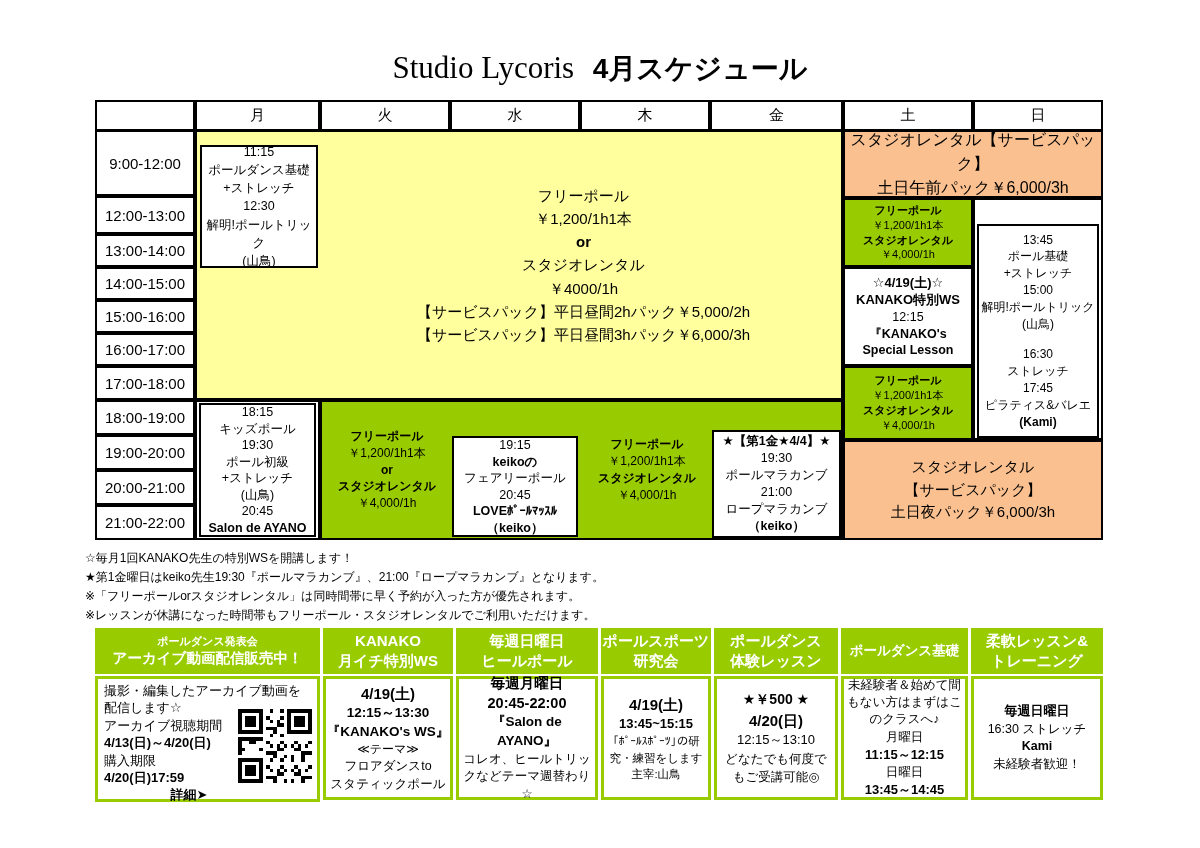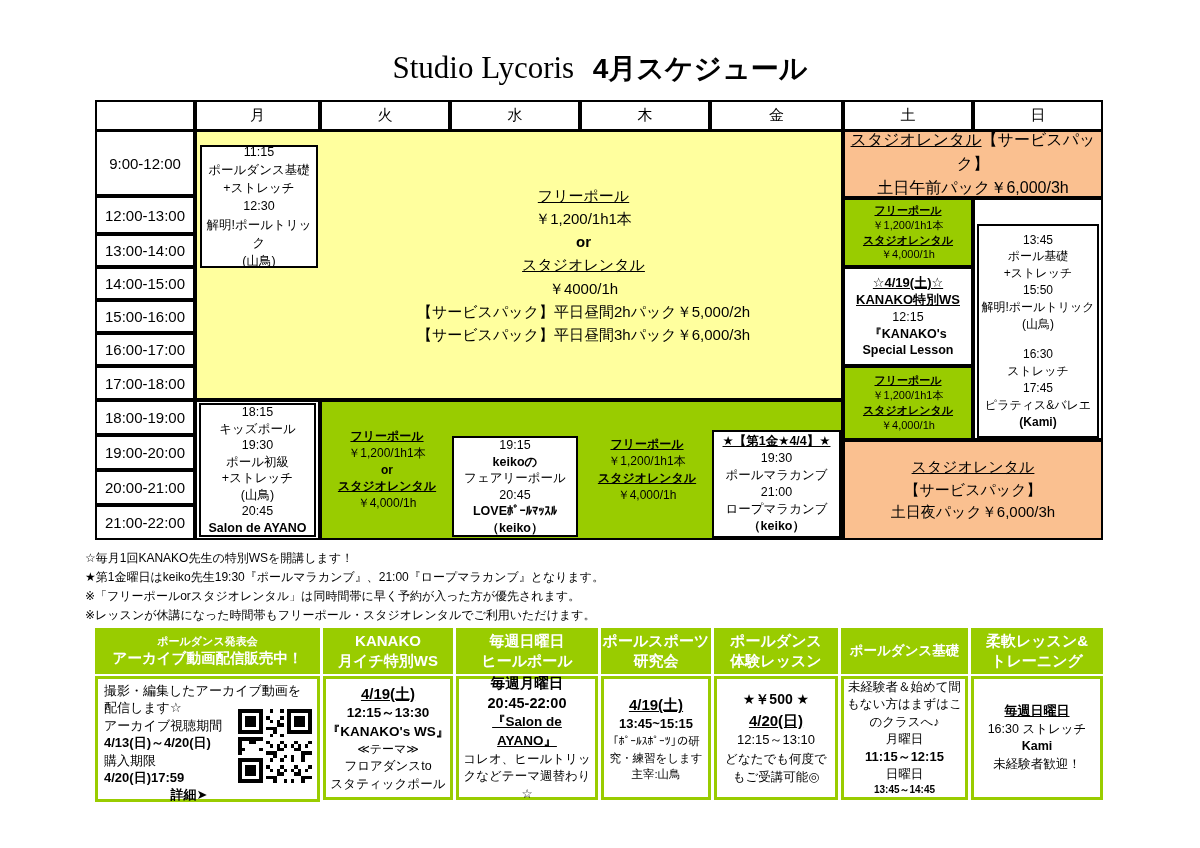--- a/index.html
+++ b/index.html
@@ -1,21 +1,21 @@
 <!DOCTYPE html>
 <html lang="ja"><head>
 <meta charset="utf-8">
 <style>
   html,body{margin:0;padding:0;background:#fff;}
   .page{position:relative;width:1200px;height:848px;background:#fff;overflow:hidden;
         font-family:"Liberation Sans","DejaVu Sans",sans-serif;color:#000;}
   .c{position:absolute;box-sizing:border-box;}
   .bd{border:2px solid #000;}
   .flexc{display:flex;flex-direction:column;align-items:center;justify-content:center;text-align:center;}
-  .u{text-decoration:underline;}
+  .u{}
   .b{font-weight:bold;}
   .ln{display:block;}
   .title{position:absolute;left:0;top:50px;width:100%;text-align:center;}
   .title .lat{font-family:"Liberation Serif","DejaVu Serif",serif;font-size:31px;}
   .title .jp{font-size:28px;font-weight:bold;margin-left:14px;}
   .hdr{display:flex;align-items:center;justify-content:center;font-size:15px;background:#fff;}
   .timec{display:flex;align-items:center;justify-content:center;font-size:15px;background:#fff;border:2px solid #000;}
   .yellow{background:#ffff9e;}
   .green{background:#99cc00;}
   .orange{background:#fac090;}
@@ -155,21 +155,21 @@
     <span class="ln u">スタジオレンタル</span>
     <span class="ln">【サービスパック】</span>
     <span class="ln">土日夜パック￥6,000/3h</span>
   </div>
 
   <div class="c bd" style="left:973px;top:198px;width:130px;height:242px;background:#fff"></div>
   <div class="c whitebox flexc" style="left:977px;top:224px;width:122px;height:214px;font-size:12px;line-height:1.4">
     <span class="ln">13:45</span>
     <span class="ln">ポール基礎</span>
     <span class="ln">+ストレッチ</span>
-    <span class="ln">15:50</span>
+    <span class="ln">15:00</span>
     <span class="ln">解明!ポールトリック</span>
     <span class="ln">(山鳥)</span>
     <span class="ln" style="margin-top:14px">16:30</span>
     <span class="ln">ストレッチ</span>
     <span class="ln">17:45</span>
     <span class="ln">ピラティス&amp;バレエ</span>
     <span class="ln b">(Kami)</span>
   </div>
 
   <div class="c" style="left:95px;top:100px;width:1008px;height:440px;border:2px solid #000;pointer-events:none"></div>
@@ -337,21 +337,21 @@
     <span class="ln b u" style="font-size:15px">4/20(日)</span>
     <span class="ln" style="font-size:13px">12:15～13:10</span>
     <span class="ln">どなたでも何度でもご受講可能◎</span>
   </div>
 
   <div class="c pbody flexc" style="left:841px;top:676px;width:127px;height:124px;font-size:12.5px;line-height:1.38;padding:8px 3px">
     <span class="ln">未経験者＆始めて間もない方はまずはこのクラスへ♪</span>
     <span class="ln">月曜日</span>
     <span class="ln b" style="font-size:13px">11:15～12:15</span>
     <span class="ln">日曜日</span>
-    <span class="ln b" style="font-size:10px">13:45～14:45</span>
+    <span class="ln b" style="font-size:13px">13:45～14:45</span>
   </div>
 
   <div class="c pbody flexc" style="left:971px;top:676px;width:132px;height:124px;font-size:12.5px;line-height:1.42;padding:0 3px">
     <span class="ln u b" style="font-size:13px">毎週日曜日</span>
     <span class="ln">16:30 ストレッチ</span>
     <span class="ln b">Kami</span>
     <span class="ln">未経験者歓迎！</span>
   </div>
 
 </div>

